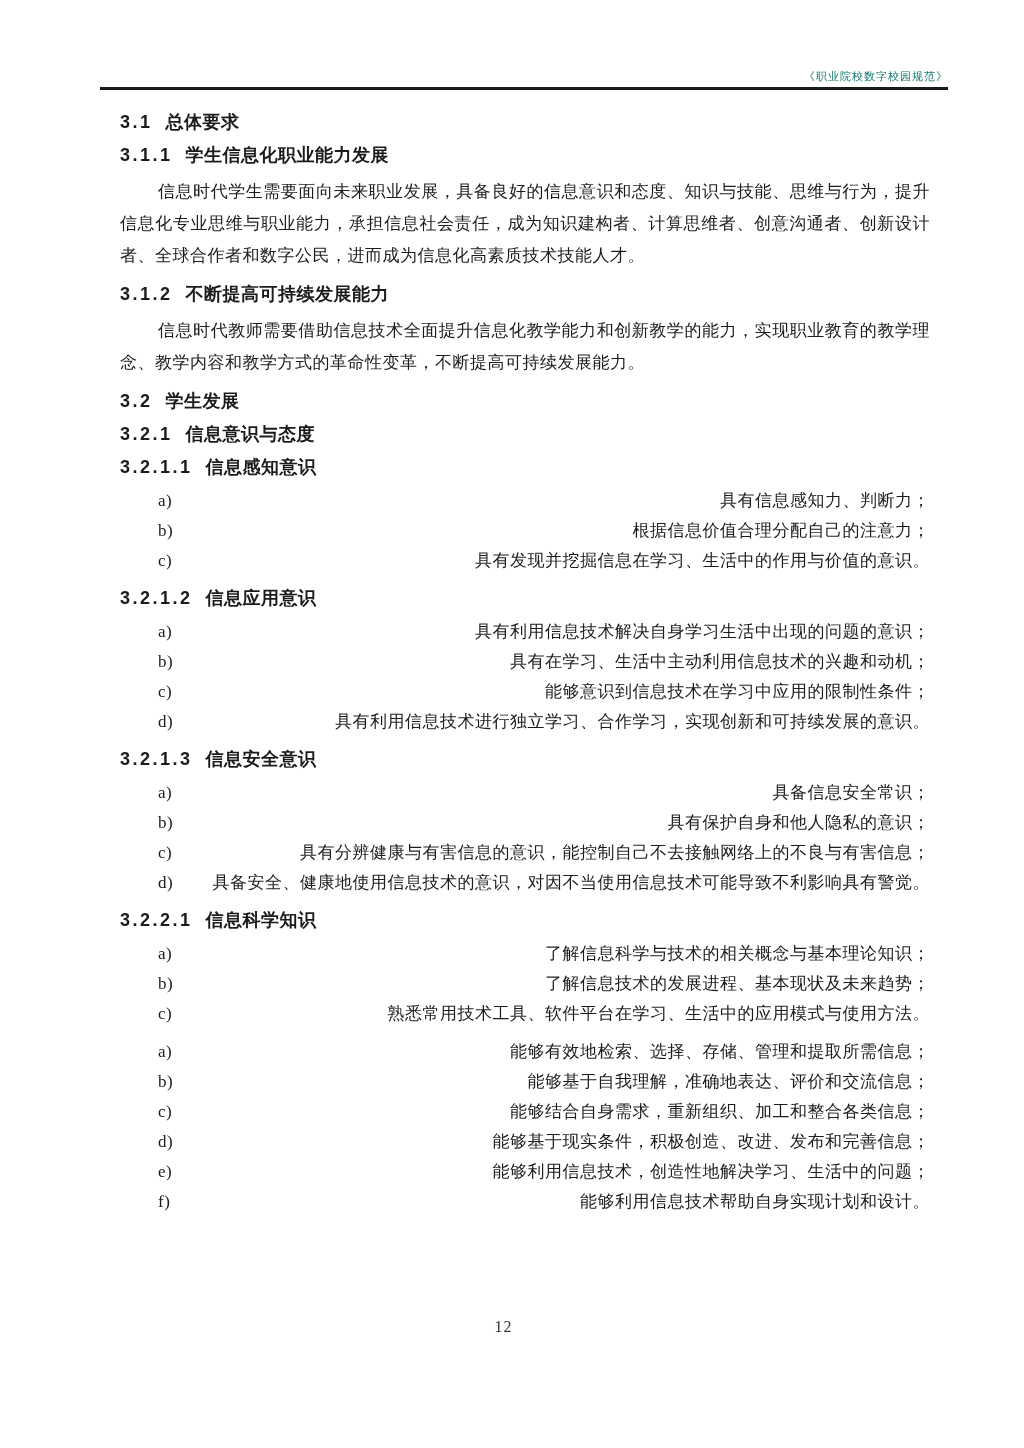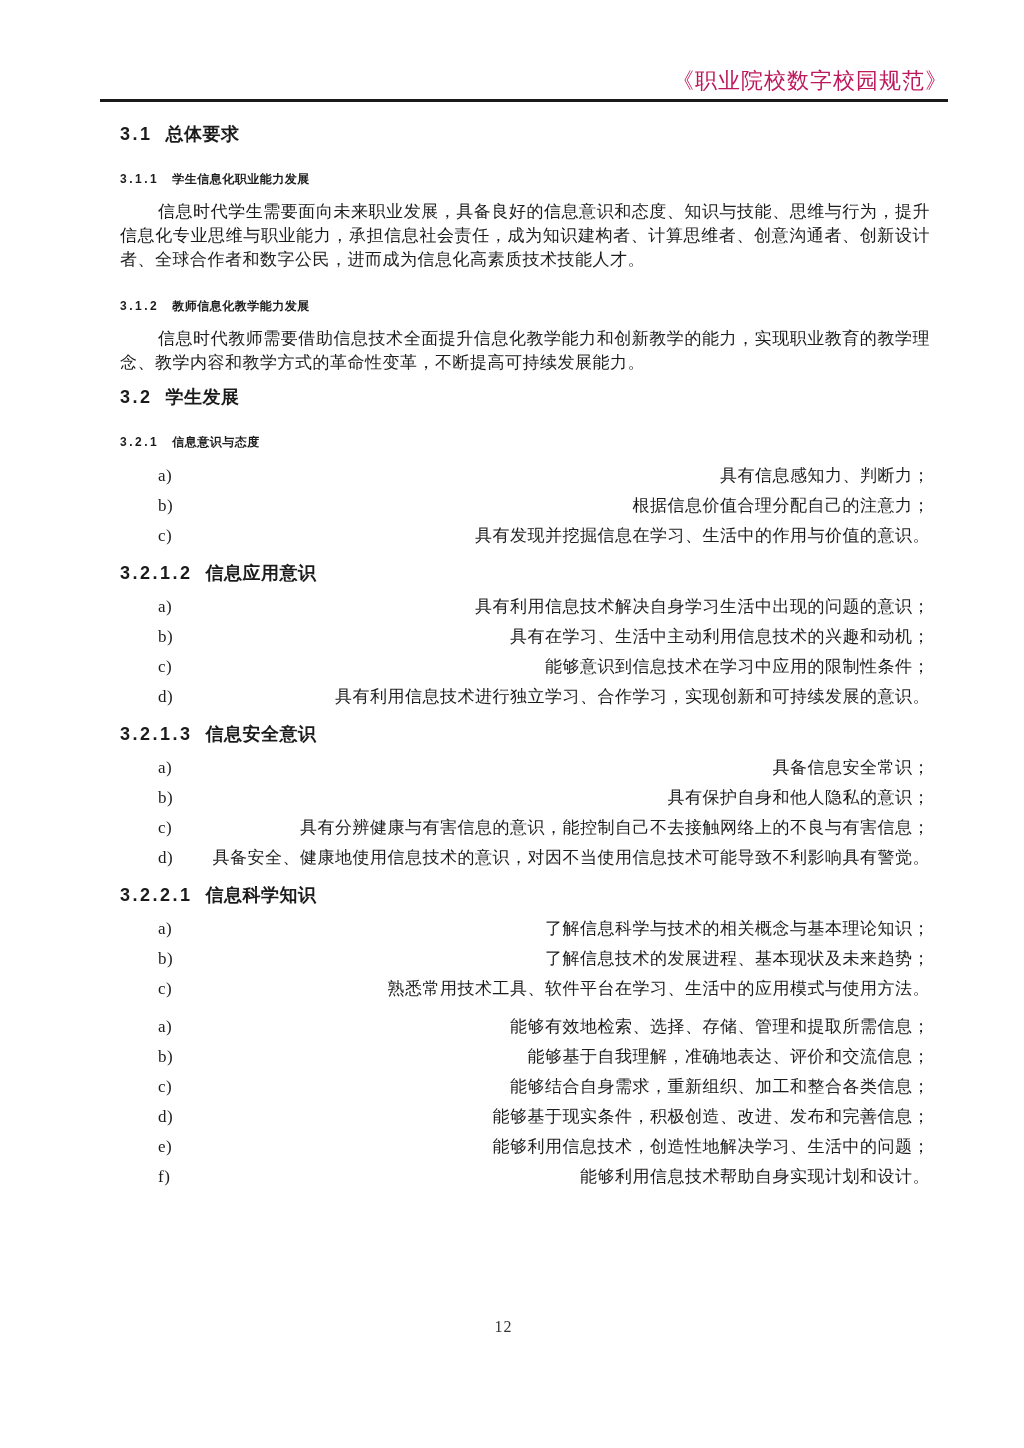--- a/index.html
+++ b/index.html
@@ -15,50 +15,50 @@
   }
   
   .page-header{
     margin:0 76px 0 100px;
     padding-top:66px;
     padding-bottom:3px;
     border-bottom:3px solid #1a1a1a;
     text-align:right;
   }
   .page-header .header-title{
-    font-size:22px;
+    font-size:11px;
     letter-spacing:1px;
-    color:#be185d;
+    color:#0f766e;
     margin-top:8px;
   }
   
   .content{
     margin:0 94px 0 120px;
     padding-top:10px;
     text-align:justify;
     font-size:17px;
     letter-spacing:.5px;
   }
   .heading{
     font-family:"Liberation Sans","DejaVu Sans",sans-serif;
     font-weight:bold;
     color:#1b1b1b;
     line-height:21px;
     margin:12px 0 0 0;
     text-align:left;
   }
   .heading.h1{font-size:19px;margin-top:18px;}
   .heading.h2{font-size:18px;}
-  .heading.h3{font-size:12px;margin-top:24px;}
+  .heading.h3{font-size:18px;}
   .heading.h4{font-size:18px;}
   .sec-num{letter-spacing:2.5px;margin-right:13px;}
   .heading.h1 .sec-num{margin-right:30px;}
   .para{
     margin:10px 0 0 0;
-    line-height:24px;
+    line-height:32px;
     text-indent:38px;
   }
   .list{margin:8px 0 0 0;}
   .list-item{
     display:flex;
     line-height:30px;
     padding-left:38px;
   }
   .list-marker{
     flex:0 0 30px;
@@ -84,24 +84,25 @@
 <div class="page">
 
   <div class="page-header">
     <span class="header-title">《职业院校数字校园规范》</span>
   </div>
 
   <div class="content">
       <div class="heading h2"><span class="sec-num">3.1</span><span class="sec-title">总体要求</span></div>
       <div class="heading h3"><span class="sec-num">3.1.1</span><span class="sec-title">学生信息化职业能力发展</span></div>
       <div class="para">信息时代学生需要面向未来职业发展，具备良好的信息意识和态度、知识与技能、思维与行为，提升信息化专业思维与职业能力，承担信息社会责任，成为知识建构者、计算思维者、创意沟通者、创新设计者、全球合作者和数字公民，进而成为信息化高素质技术技能人才。</div>
-      <div class="heading h3"><span class="sec-num">3.1.2</span><span class="sec-title">教师信息化教学能力发展</span></div>
+      <div class="heading h3"><span class="sec-num">3.1.2</span><span class="sec-title">不断提高可持续发展能力</span></div>
       <div class="para">信息时代教师需要借助信息技术全面提升信息化教学能力和创新教学的能力，实现职业教育的教学理念、教学内容和教学方式的革命性变革，不断提高可持续发展能力。</div>
       <div class="heading h2"><span class="sec-num">3.2</span><span class="sec-title">学生发展</span></div>
       <div class="heading h3"><span class="sec-num">3.2.1</span><span class="sec-title">信息意识与态度</span></div>
+      <div class="heading h4"><span class="sec-num">3.2.1.1</span><span class="sec-title">信息感知意识</span></div>
       <div class="list">
         <div class="list-item">
           <span class="list-marker">a)</span>
           <span class="list-text">具有信息感知力、判断力；</span>
         </div>
         <div class="list-item">
           <span class="list-marker">b)</span>
           <span class="list-text">根据信息价值合理分配自己的注意力；</span>
         </div>
         <div class="list-item">

